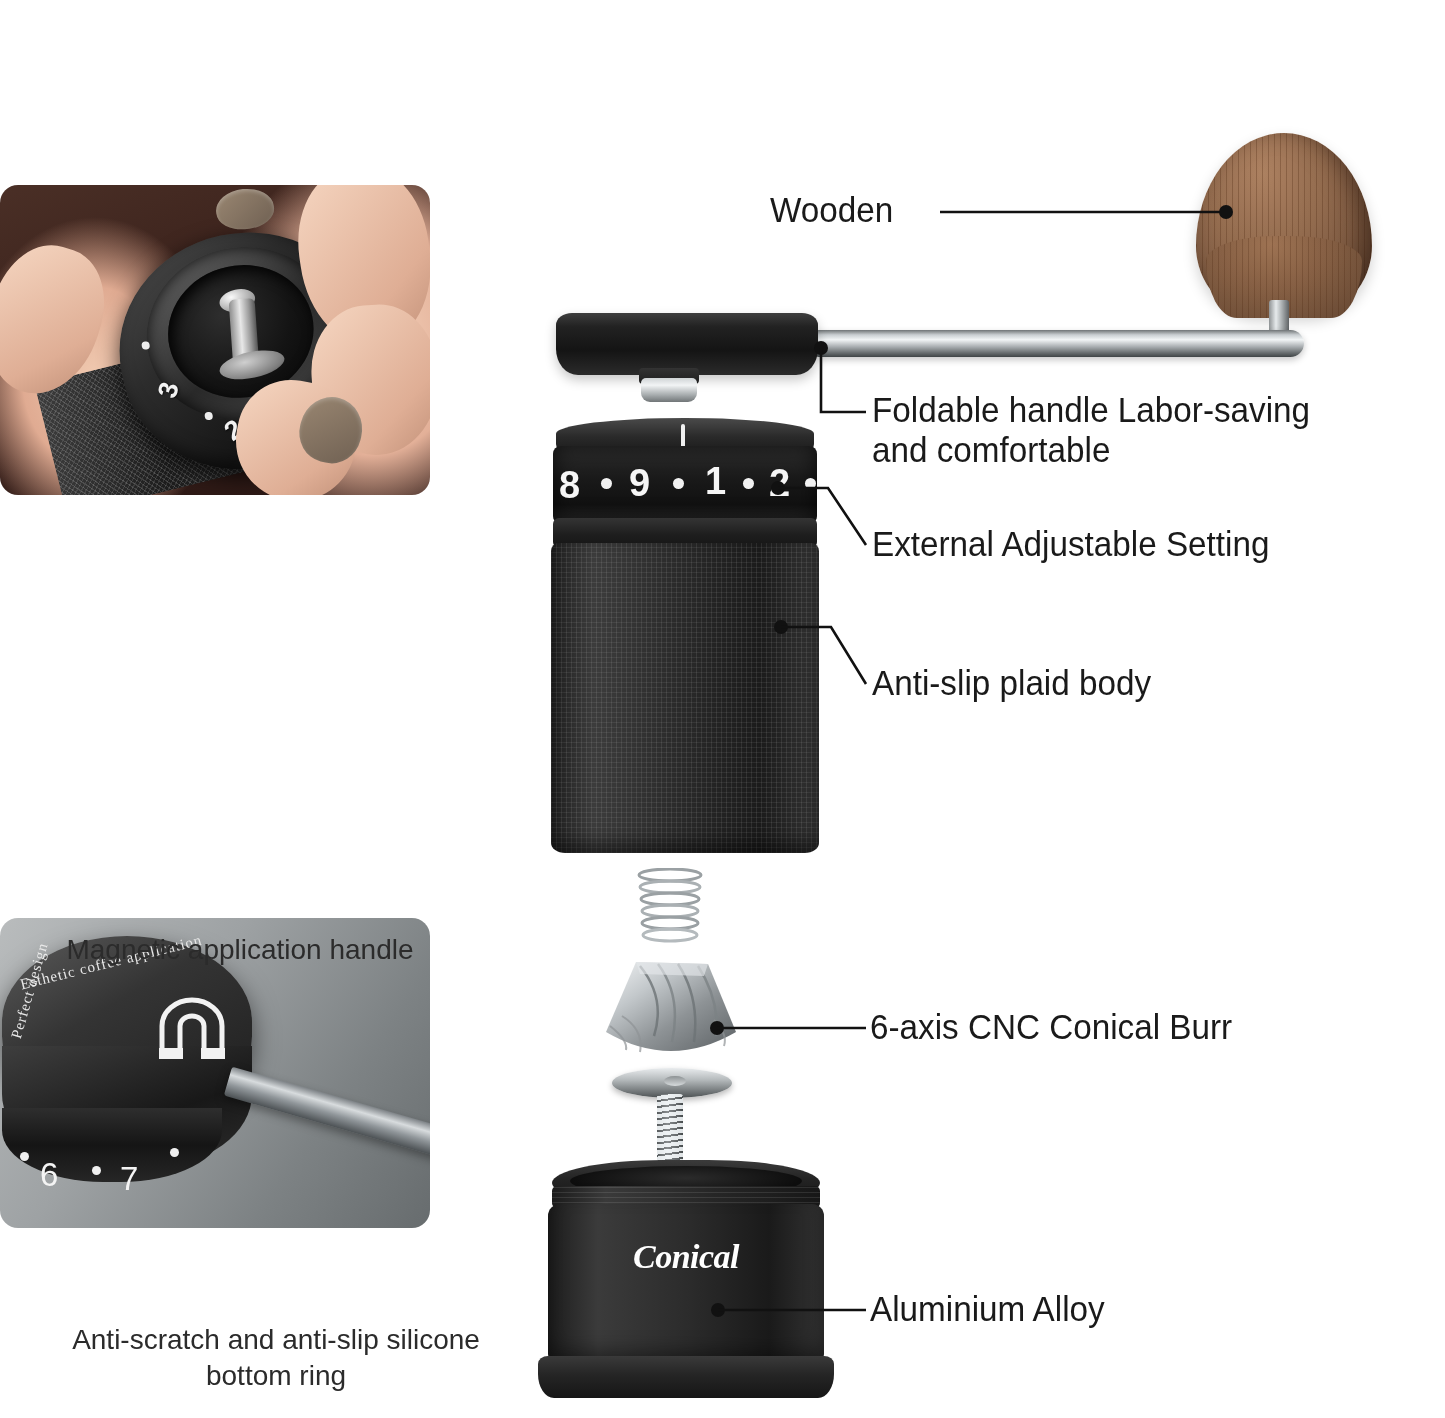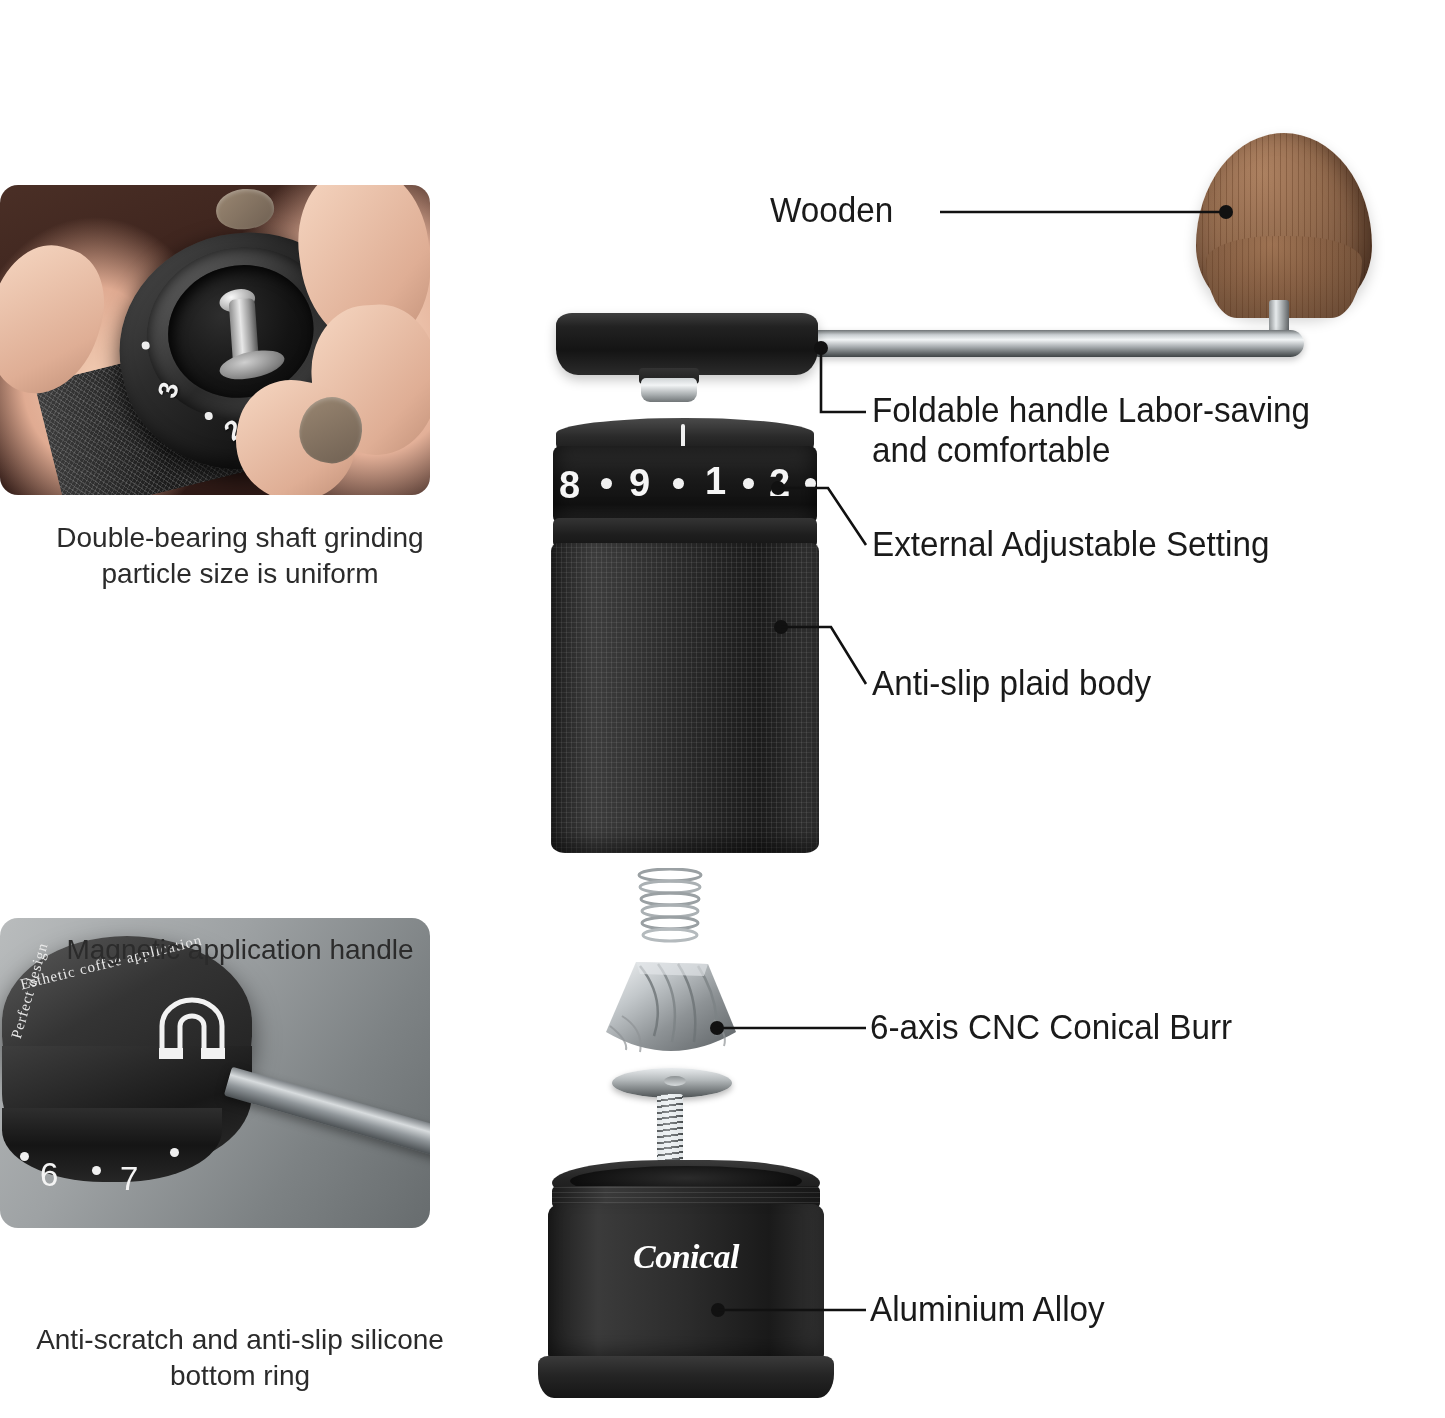--- a/index.html
+++ b/index.html
@@ -464,22 +464,20 @@
       <div class="p1-dot" style="left:72px; top:170px;"></div>
       <div class="p1-num" style="left:148px; top:192px; transform:rotate(-6deg);">1</div>
       <div class="p1-dot" style="left:130px; top:192px;"></div>
     </div>
     <div class="p1-finger" style="left:300px; top:-18px; width:130px; height:180px; transform:rotate(-8deg);"></div>
     <div class="p1-finger" style="left:312px; top:120px; width:126px; height:150px; transform:rotate(-4deg);"></div>
     <div class="p1-finger" style="left:236px; top:196px; width:120px; height:120px; transform:rotate(10deg);"></div>
     <div class="p1-nail" style="left:300px; top:212px; width:62px; height:66px; transform:rotate(14deg);"></div>
     <div class="p1-nail" style="left:216px; top:4px; width:58px; height:40px; transform:rotate(-6deg);"></div>
   </div>
-  <div class="photo-caption" style="top: 520px;">Double-bearing shaft grinding
-particle size is uniform</div>
 
   <div class="photo-frame" id="photo2-frame">
     <div class="p2-cap"></div>
     <div class="p2-cap-edge"></div>
     <div class="p2-arc-text" style="left:18px; top:36px; transform:rotate(-14deg);">Esthetic coffee application</div>
     <div class="p2-arc-text" style="left:8px; top:118px; transform:rotate(-74deg); transform-origin:left top;">Perfect design</div>
     <svg class="p2-magnet" viewBox="0 0 84 66">
       <path d="M12 60 L12 30 A30 26 0 0 1 72 30 L72 60 L54 60 L54 30 A12 10 0 0 0 30 30 L30 60 Z" fill="none" stroke="#f2f2f2" stroke-width="5" stroke-linejoin="round"></path>
       <rect x="9" y="52" width="24" height="11" fill="#f2f2f2"></rect>
       <rect x="51" y="52" width="24" height="11" fill="#f2f2f2"></rect>
@@ -488,21 +486,21 @@
     <div class="p2-dialband">
       <div class="p2-dot" style="left:18px; top:44px;"></div>
       <div class="p2-num" style="left:38px; top:48px;">6</div>
       <div class="p2-dot" style="left:90px; top:58px;"></div>
       <div class="p2-num" style="left:118px; top:52px;">7</div>
       <div class="p2-dot" style="left:168px; top:40px;"></div>
     </div>
   </div>
   <div class="photo-caption" style="top: 932px;">Magnetic application handle</div>
 
-  <div class="photo-caption" style="top: 1322px;">Anti-scratch and
+  <div class="photo-caption" style="top: 1322px; margin-left: 36px;">Anti-scratch and
 anti-slip silicone bottom ring</div>
 
   <div class="knob"></div>
   <div class="knob-waist"></div>
   <div class="knob-stem"></div>
   <div class="handle-arm"></div>
 
   <div class="cap-top"></div>
   <div class="cap-collar"></div>
   <div class="cap-silver"></div>

